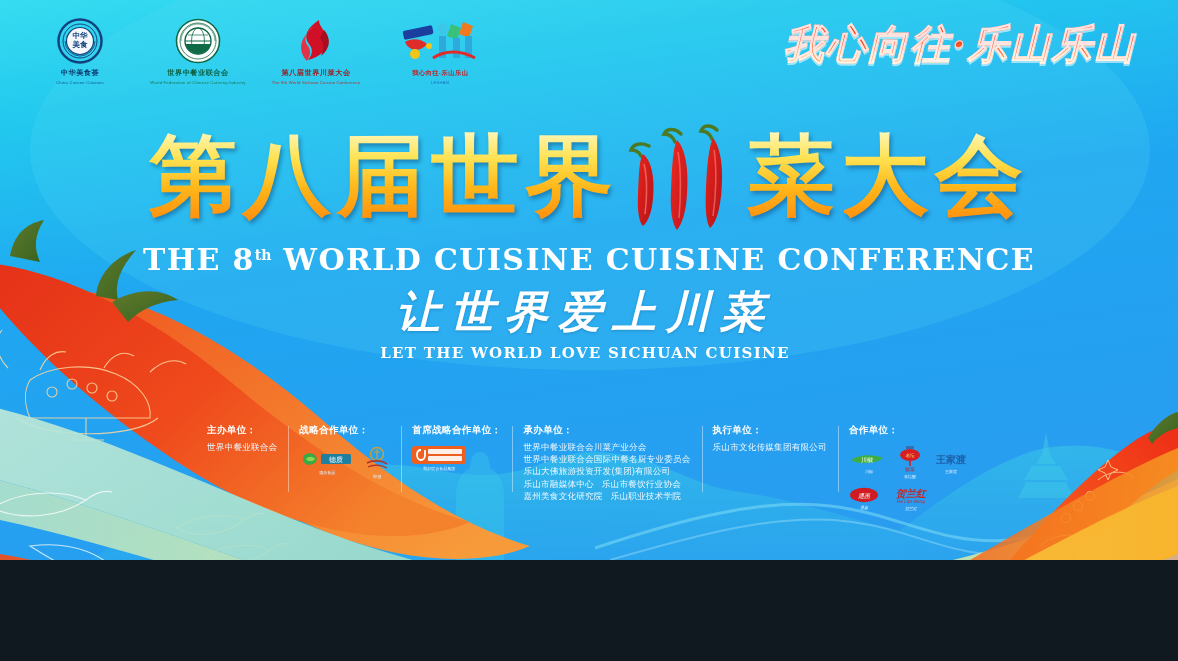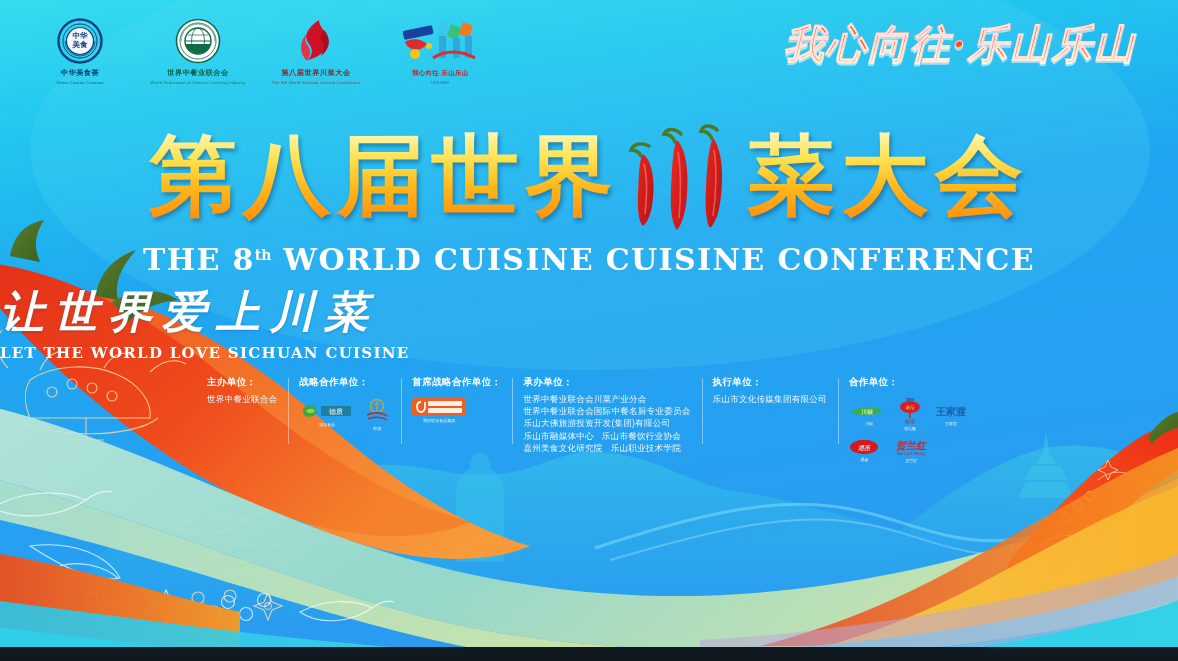--- a/index.html
+++ b/index.html
@@ -1,19 +1,19 @@
 <!DOCTYPE html>
 <html lang="zh"><head>
 <meta charset="utf-8">
 <title>The 8th World Sichuan Cuisine Conference</title>
 <style>
   html,body{margin:0;padding:0;background:#101820;}
   body{font-family:"Liberation Sans","DejaVu Sans",sans-serif;}
   #poster{
-    position:relative;width:1178px;height:647px;overflow:hidden;
+    position:relative;width:1178px;height:560px;overflow:hidden;
     background:linear-gradient(170deg,#2fd6ef 0%,#25c6ee 14%,#1fb2ef 34%,#1f9ff2 55%,#2196f3 75%,#2b9bf0 100%);
   }
   .layer{position:absolute;left:0;top:0;width:1178px;height:661px;pointer-events:none;}
 
   
   #logo-row{position:absolute;left:36px;top:18px;display:flex;align-items:flex-end;gap:30px;}
   .logo-block{display:flex;flex-direction:column;align-items:center;width:88px;}
   .logo-mark{height:46px;display:flex;align-items:center;justify-content:center;}
   .logo-cn{font-size:7.5px;color:#0b3f74;font-weight:bold;letter-spacing:.5px;margin-top:4px;
            white-space:nowrap;transform:scale(.96);}
@@ -50,34 +50,34 @@
   }
   #chili-glyph{display:inline-block;width:128px;height:96px;vertical-align:-18px;position:relative;}
   #sub-title-en{
     position:absolute;left:0;right:0;top:242px;text-align:center;color:#ffffff;
     font-family:"DejaVu Serif",serif;font-weight:bold;font-size:30px;letter-spacing:1.4px;
     white-space:nowrap;
   }
   #sub-title-en sup{font-size:14px;vertical-align:10px;letter-spacing:0;}
 
   
-  #calli{position:absolute;left:0;right:8px;top:288px;}
+  #calli{position:absolute;left:0;right:8px;top:288px;text-align:center;}
   #calli .cn{
     font-family:"DejaVu Serif",serif;font-style:italic;font-weight:bold;
     font-size:44px;color:#ffffff;letter-spacing:10px;line-height:1.1;white-space:nowrap;
     text-shadow:0 1px 3px rgba(10,70,120,.3);
   }
   #calli .en{
     margin-top:8px;font-family:"DejaVu Serif",serif;font-weight:bold;color:#ffffff;
     font-size:15px;letter-spacing:1.3px;white-space:nowrap;
   }
 
   
   #org-strip{position:absolute;left:196px;top:376px;display:flex;align-items:flex-start;height:76px;}
-  .org-col{padding:0 11px;position:relative;display:flex;flex-direction:column;}
+  .org-col{padding:0 11px;position:relative;display:flex;flex-direction:column;margin-top:48px;}
   .org-col + .org-col::before{
     content:"";position:absolute;left:0;top:2px;width:1px;height:66px;
     background:rgba(255,255,255,.42);
   }
   .org-head{font-size:9.5px;font-weight:bold;color:#ffffff;white-space:nowrap;margin-bottom:4px;letter-spacing:.4px;}
   .org-line{font-size:8.6px;color:#eaf7ff;white-space:nowrap;line-height:12.2px;letter-spacing:.2px;}
   .org-grid{display:flex;gap:8px;}
   .org-grid .org-line{line-height:12.2px;text-align:right;}
   .logos-row{display:flex;align-items:center;gap:9px;margin-top:5px;}
   .logos-row.second{margin-top:7px;font-style:italic;}

